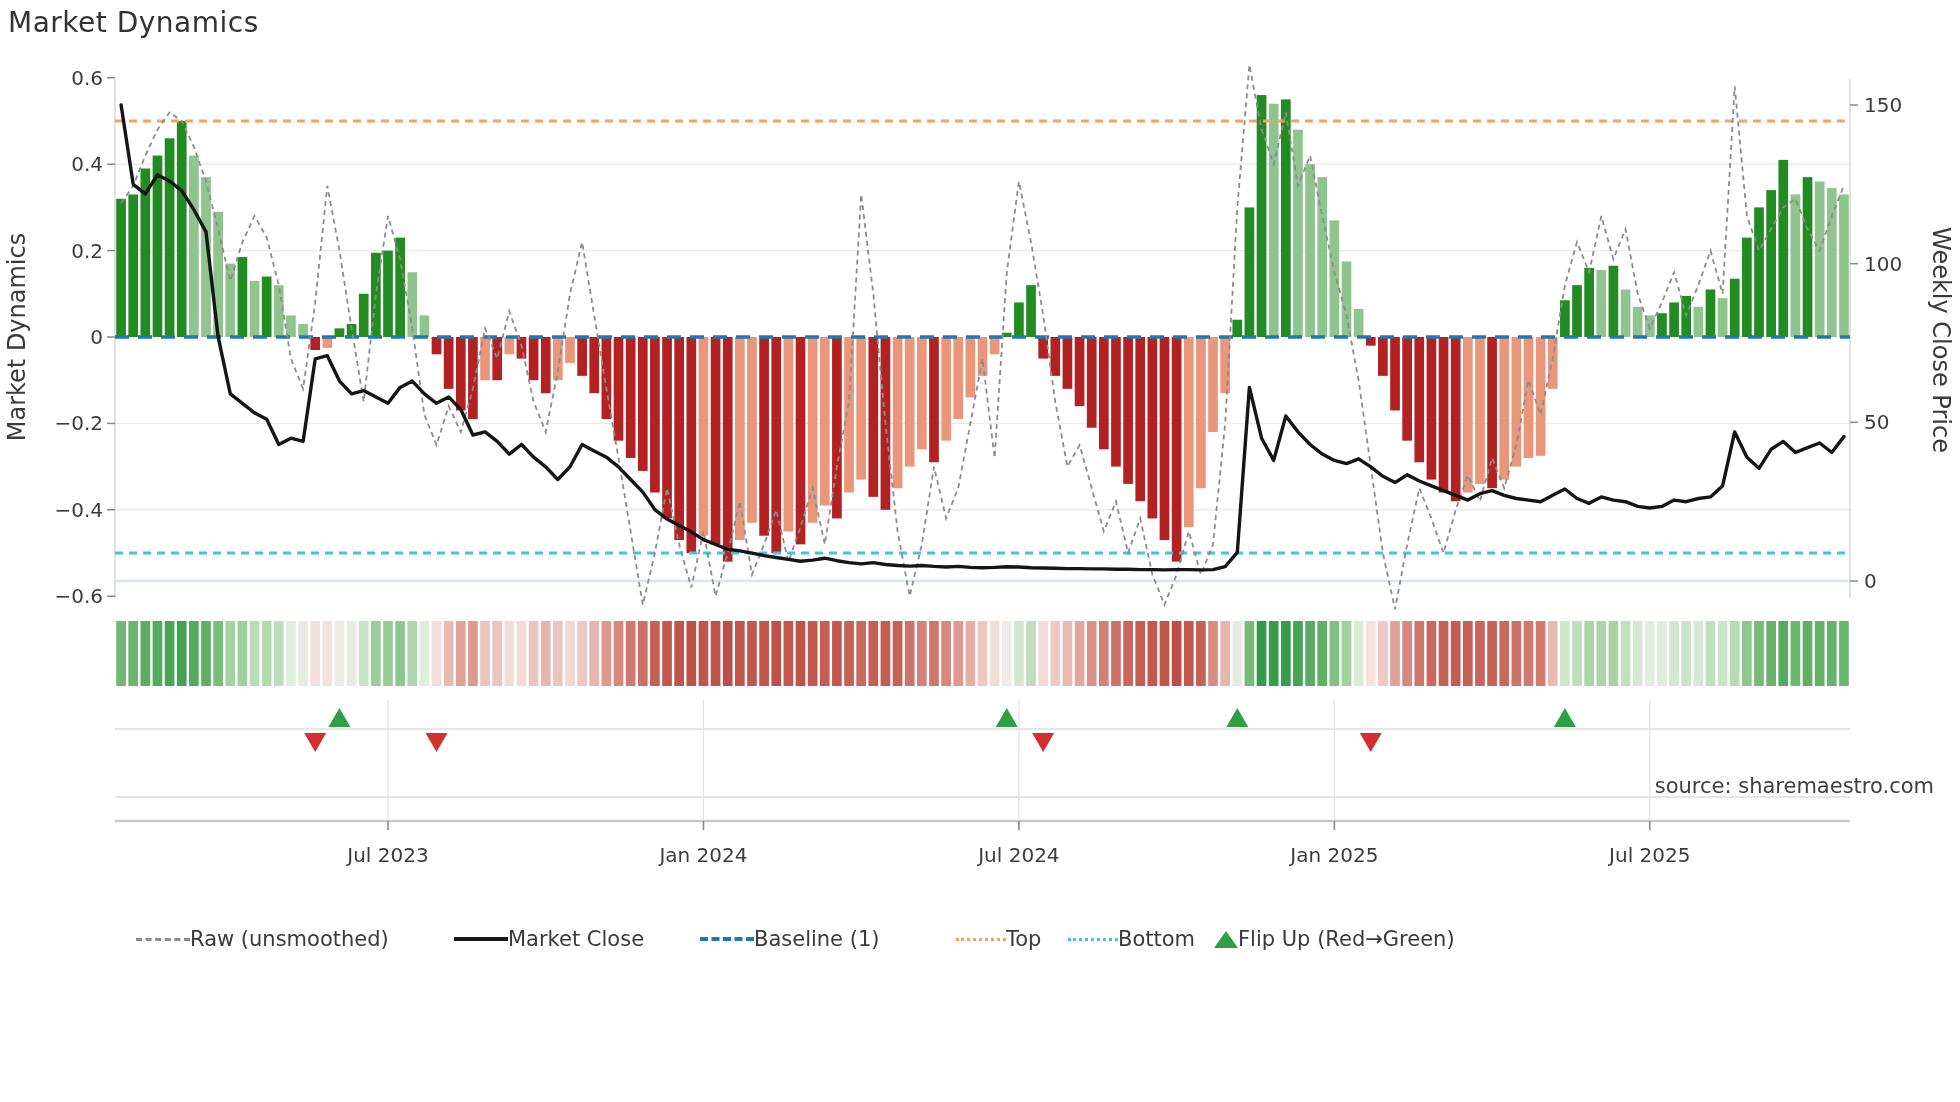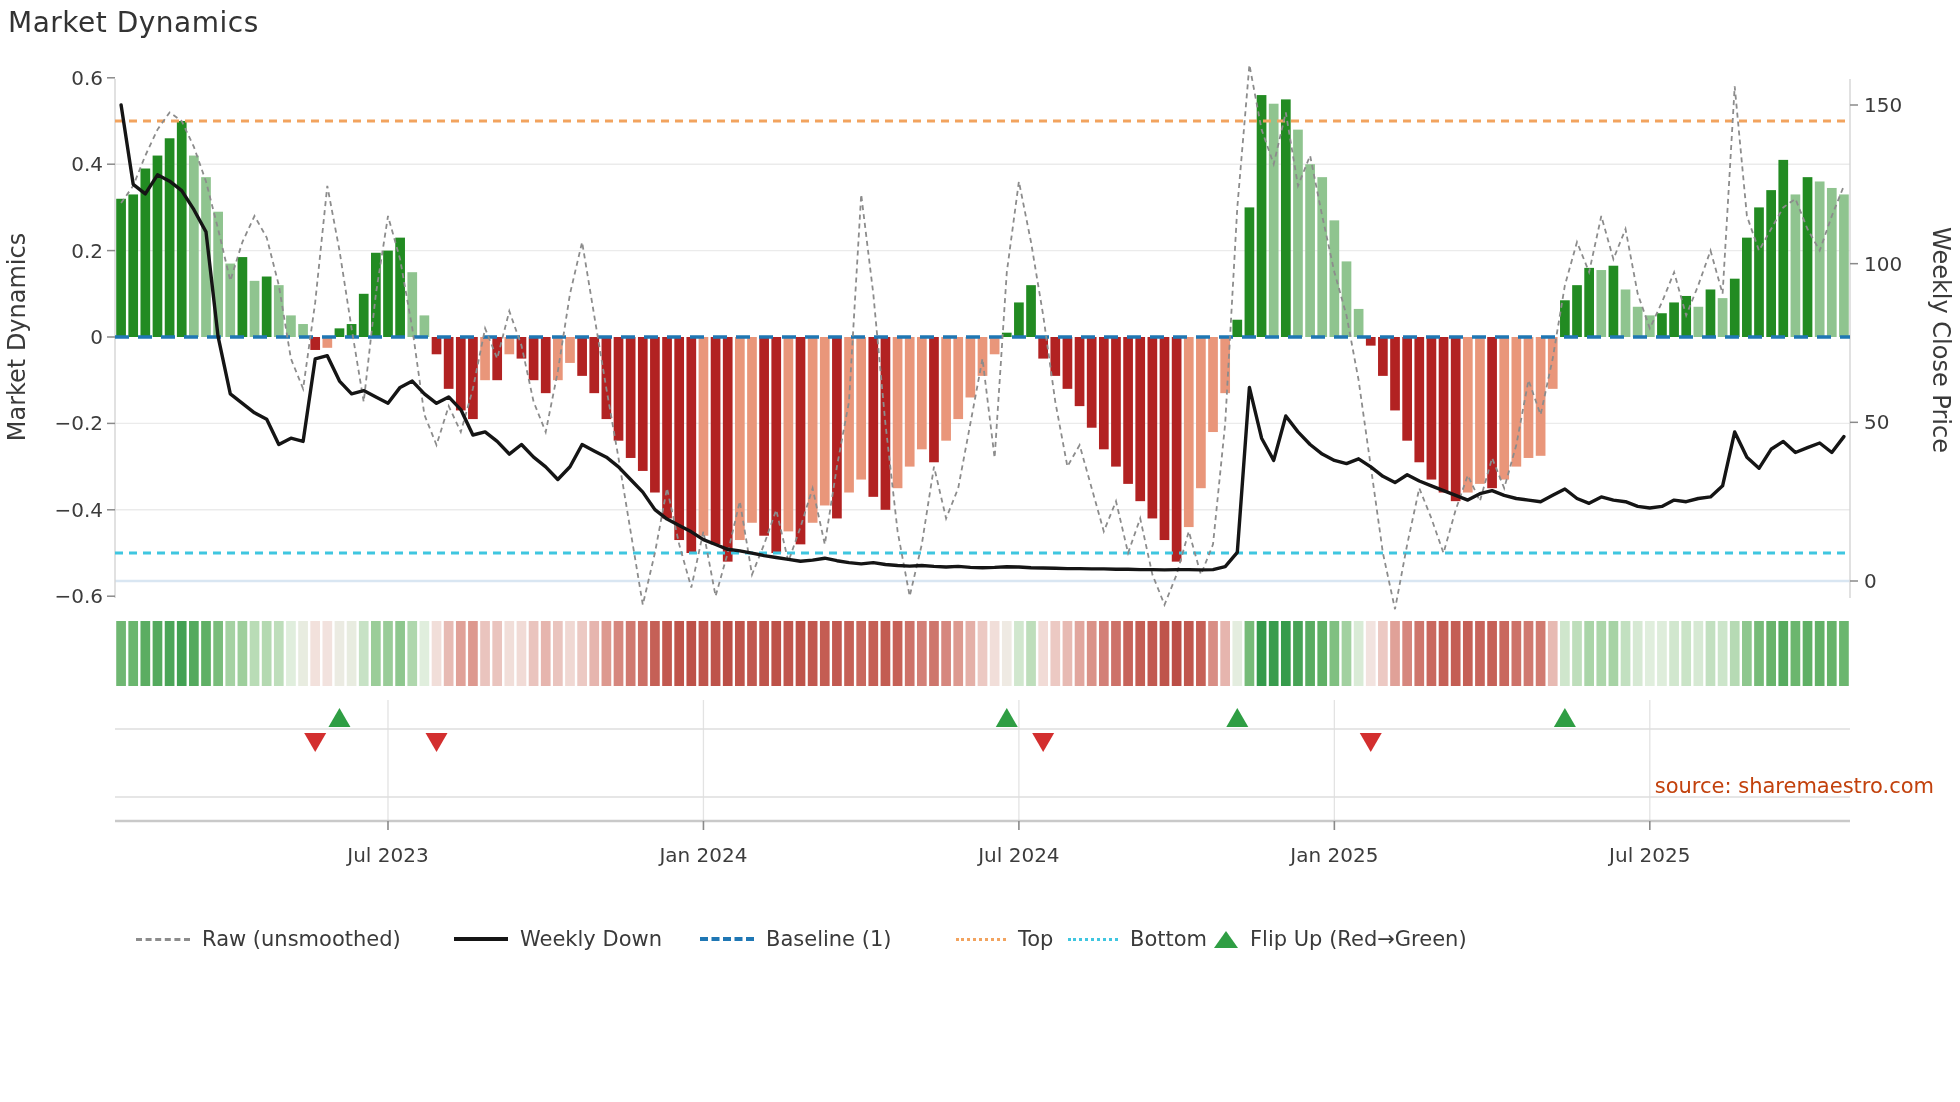--- a/index.html
+++ b/index.html
@@ -5,24 +5,24 @@
   html,body{margin:0;padding:0;background:#fff;}
   .stage{
     position:relative;width:1960px;height:1102px;background:#ffffff;overflow:hidden;
     font-family:"DejaVu Sans","Liberation Sans",sans-serif;color:#3a3a3a;
   }
   .title{position:absolute;left:8px;top:6px;font-size:28px;font-weight:500;color:#333333;letter-spacing:.5px;}
   .ylabel-left{position:absolute;left:17px;top:337px;transform:translate(-50%,-50%) rotate(-90deg);
     white-space:nowrap;font-size:24px;color:#3a3a3a;}
   .ylabel-right{position:absolute;left:1941px;top:340px;transform:translate(-50%,-50%) rotate(90deg);
     white-space:nowrap;font-size:24px;color:#3a3a3a;}
-  .source{position:absolute;right:26px;top:774px;font-size:21px;color:#c2410c;}
+  .source{position:absolute;right:26px;top:774px;font-size:21px;color:#404040;}
   svg{position:absolute;left:0;top:0;}
   .legend{position:absolute;left:0;top:922px;width:1960px;height:34px;}
-  .legend-item{position:absolute;top:0;height:34px;display:flex;align-items:center;gap:12px;}
+  .legend-item{position:absolute;top:0;height:34px;display:flex;align-items:center;gap:0;}
   .legend-label{font-size:21px;color:#3a3a3a;white-space:nowrap;}
   .sw{display:inline-block;}
   .sw-raw{width:54px;border-top:3px dashed #8c8c8c;}
   .sw-close{width:54px;border-top:4px solid #151515;}
   .sw-baseline{width:54px;border-top:4px dashed #1f77b4;}
   .sw-top{width:50px;border-top:3px dotted #f2a35e;}
   .sw-bottom{width:50px;border-top:3px dotted #3fc6e0;}
   .tri-up{width:0;height:0;border-left:12px solid transparent;border-right:12px solid transparent;
     border-bottom:17px solid #2f9e44;}
   .tri-down{width:0;height:0;border-left:12px solid transparent;border-right:12px solid transparent;
@@ -387,21 +387,21 @@
 
   <div class="source">source: sharemaestro.com</div>
 
   <div class="legend">
     <div class="legend-item" style="left:136px">
       <span class="sw sw-raw"></span>
       <span class="legend-label">Raw (unsmoothed)</span>
     </div>
     <div class="legend-item" style="left:454px">
       <span class="sw sw-close"></span>
-      <span class="legend-label">Weekly Down</span>
+      <span class="legend-label">Market Close</span>
     </div>
     <div class="legend-item" style="left:700px">
       <span class="sw sw-baseline"></span>
       <span class="legend-label">Baseline (1)</span>
     </div>
     <div class="legend-item" style="left:956px">
       <span class="sw sw-top"></span>
       <span class="legend-label">Top</span>
     </div>
     <div class="legend-item" style="left:1068px">

